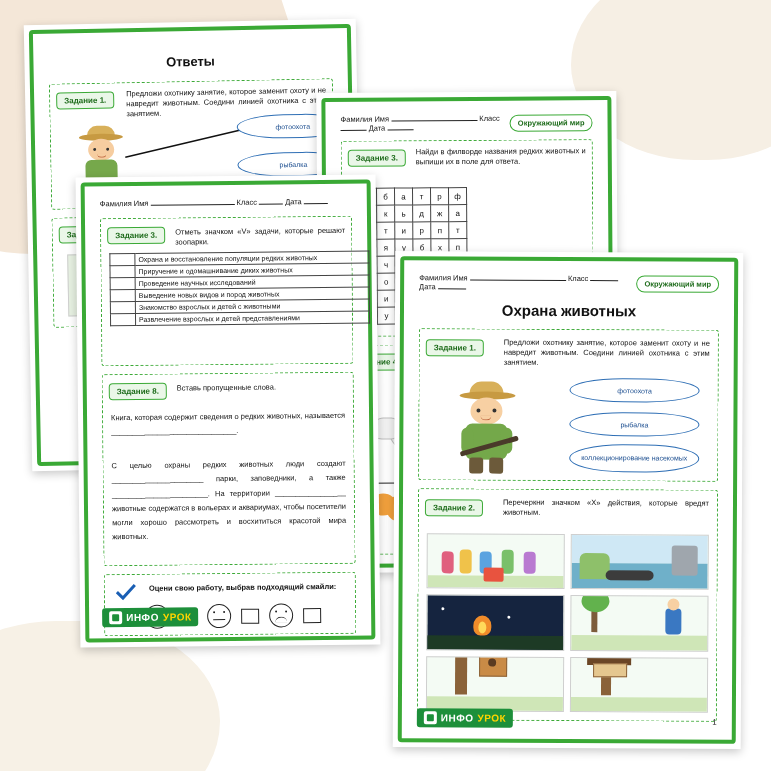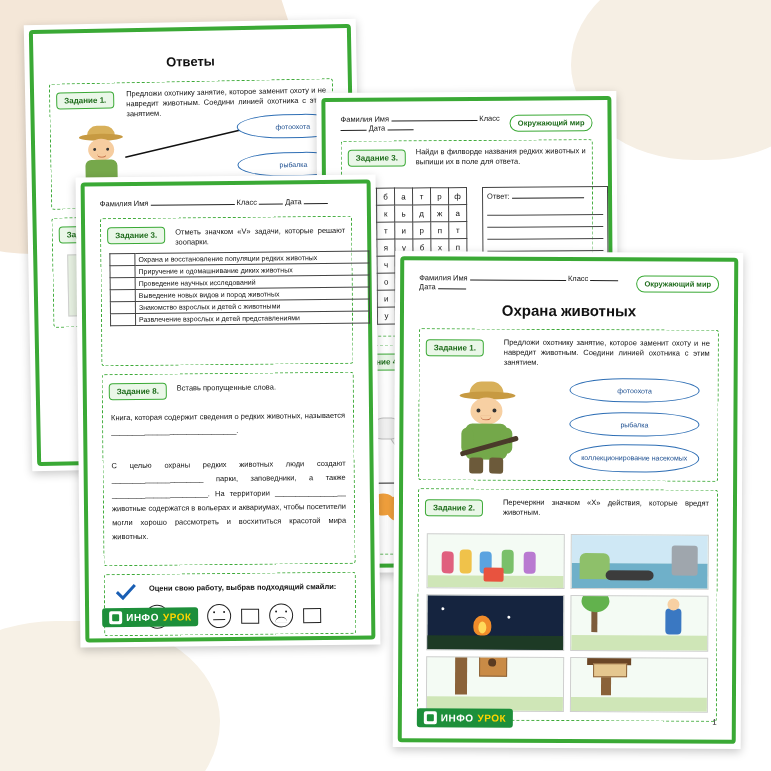--- a/index.html
+++ b/index.html
@@ -219,33 +219,20 @@
                 <td>о</td>
                 <td>у</td>
                 <td>т</td>
                 <td>и</td>
                 <td>г</td>
                 <td>р</td>
               </tr>
         </tbody>
           </table>
 
-        <div class="ansbox" style="position:absolute;left:140px;top:46px;width:126px;height:122px;">
-          <div style="font-size:7.5px;color:#111;margin-bottom:3px;">
-            <span>Ответ:</span>
-            <span class="hdr-line" style="width:72px;"></span>
-          </div>
-          <div class="rule"></div>
-          <div class="rule"></div>
-          <div class="rule"></div>
-          <div class="rule"></div>
-          <div class="rule"></div>
-          <div class="rule"></div>
-          <div class="rule"></div>
-        </div>
       </div>
 
       <div class="dashbox" style="height:210px;margin-top:8px;position:relative;">
         <span class="tag" style="position:absolute;left:6px;top:8px;">Задание 4.</span>
         <div class="smalltxt" style="position:absolute;left:74px;top:6px;right:6px;">Рассмотри изображения животных. Подпиши их названия.</div>
 
         <div style="position:absolute;left:28px;top:56px;width:92px;height:62px;">
           <div style="position:absolute;left:18px;top:16px;width:64px;height:30px;background:#f2f2f2;border:1px solid #bfbfbf;border-radius:26px;"></div>
           <div style="position:absolute;left:0px;top:16px;width:26px;height:20px;background:#f2f2f2;border:1px solid #bfbfbf;border-radius:14px 10px 10px 12px;"></div>
           <div style="position:absolute;left:26px;top:42px;width:12px;height:16px;background:#f2f2f2;border:1px solid #bfbfbf;border-radius:5px;"></div>

